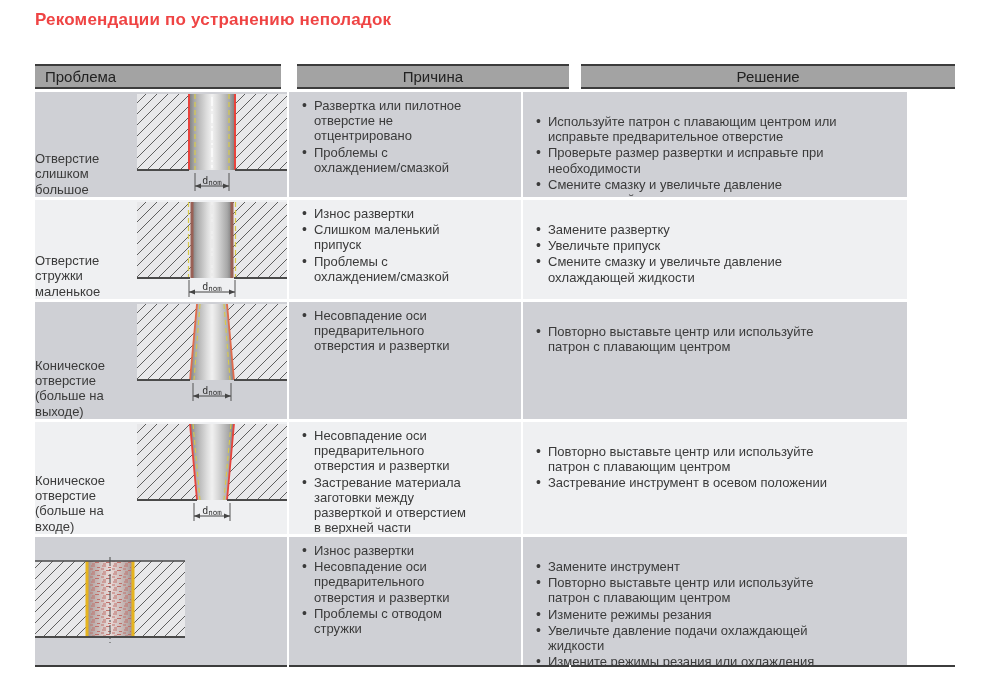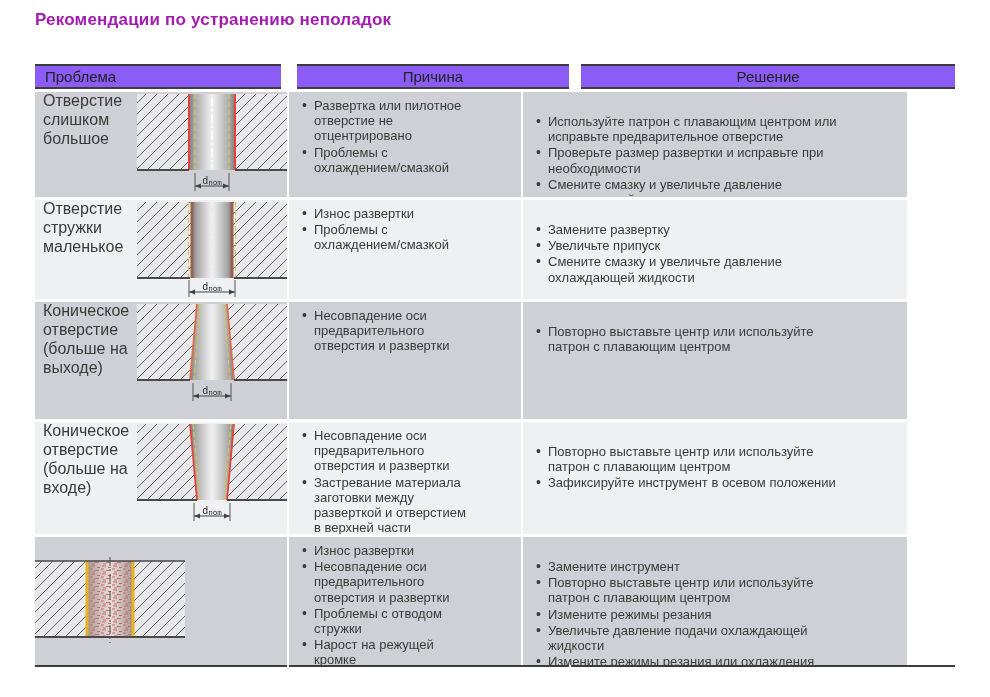--- a/index.html
+++ b/index.html
@@ -8,29 +8,29 @@
     width:990px; height:697px;
     font-family:"Liberation Sans", sans-serif;
     color:#3a3a3a;
     overflow:hidden;
     position:relative;
   }
   .page-title {
     margin:10px 0 0 35px;
     font-size:17px;
     font-weight:bold;
-    color:#a21caf;
+    color:#ef4444;
     letter-spacing:0.2px;
   }
   .ts-table { margin:34px 0 0 35px; width:920px; }
 
   
   .header-row { display:flex; }
   .hcell {
-    background:#8b5cf6;
+    background:#a3a3a3;
     border-top:2px solid #3c3c3c;
     border-bottom:2px solid #3c3c3c;
     height:25px;
     font-size:15px;
     color:#222;
     display:flex; align-items:center;
   }
   .hcell.h1 { width:252px; padding-left:10px; }
   .hcell.h2 { width:280px; margin-left:16px; justify-content:center; }
   .hcell.h3 { width:384px; margin-left:12px; justify-content:center; }
@@ -43,23 +43,23 @@
   .cell.c1 { width:252px; display:flex; }
   .cell.c2 { width:232px; margin-left:2px; padding:6px 46px 4px 12px; }
   .cell.c3 { width:384px; margin-left:2px; padding:22px 60px 4px 12px; }
   .r1 .cell { height:105px; }
   .r2 .cell { height:99px; }
   .r3 .cell { height:117px; }
   .r4 .cell { height:112px; }
   .r5 .cell { height:128px; }
 
   .problem-label {
-    flex:1; display:flex; align-items:flex-start;
-    padding-left:8px; padding-right:2px;
-    font-size:16px; line-height:1.18;
+    flex:1; display:flex; align-items:flex-end;
+    padding-left:0; padding-right:2px;
+    font-size:13px; line-height:1.18;
   }
   .diag { flex-shrink:0; align-self:flex-start; }
   .r5 .diag { align-self:center; }
 
   ul.bullets { list-style:none; font-size:13px; line-height:1.17; }
   ul.bullets li { position:relative; padding-left:13px; margin-bottom:1px; }
   ul.bullets li::before {
     content:"\2022";
     position:absolute; left:1px; top:-1px;
     font-size:14px; color:#3a3a3a;
@@ -166,20 +166,21 @@
         <line x1="98" y1="80" x2="98" y2="97" stroke="#555" stroke-width="1"></line>
         <line x1="52" y1="92" x2="98" y2="92" stroke="#444" stroke-width="1"></line>
         <polygon points="52,92 58,89.6 58,94.4" fill="#444"></polygon>
         <polygon points="98,92 92,89.6 92,94.4" fill="#444"></polygon>
         <text x="75" y="89.5" text-anchor="middle" font-size="10" fill="#333"><tspan>d</tspan><tspan font-size="7.5" dy="1.5">nom</tspan></text>
       </svg>
     </div>
     <div class="cell c2">
       <ul class="bullets">
         <li>Износ развертки</li>
+        <li>Слишком маленький припуск</li>
         <li>Проблемы с охлаждением/смазкой</li>
       </ul>
     </div>
     <div class="cell c3">
       <ul class="bullets">
         <li>Замените развертку</li>
         <li>Увеличьте припуск</li>
         <li>Смените смазку и увеличьте давление охлаждающей жидкости</li>
       </ul>
     </div>
@@ -245,21 +246,21 @@
     </div>
     <div class="cell c2">
       <ul class="bullets">
         <li>Несовпадение оси предварительного отверстия и развертки</li>
         <li>Застревание материала заготовки между разверткой и отверстием в верхней части отверстия</li>
       </ul>
     </div>
     <div class="cell c3">
       <ul class="bullets">
         <li>Повторно выставьте центр или используйте патрон с плавающим центром</li>
-        <li>Зафиксируйте инструмент в осевом положении</li>
+        <li>Застревание инструмент в осевом положении</li>
       </ul>
     </div>
   </div>
 
   <div class="row dark r5">
     <div class="cell c1">
       <svg class="diag" width="150" height="88" viewBox="0 0 150 88">
         <rect x="0" y="4" width="150" height="76" fill="url(#hatch)"></rect>
         <rect x="52" y="4" width="46" height="76" fill="url(#cyl)"></rect>
         <rect x="52" y="4" width="46" height="76" fill="#d9b0a8" opacity="0.35"></rect>
@@ -269,21 +270,20 @@
         <line x1="75" y1="0" x2="75" y2="86" stroke="#555" stroke-width="1.1" stroke-dasharray="9 3 2 3"></line>
         <line x1="0" y1="4" x2="150" y2="4" stroke="#4a4a4a" stroke-width="1.5"></line>
         <line x1="0" y1="80" x2="150" y2="80" stroke="#4a4a4a" stroke-width="2"></line>
       </svg>
     </div>
     <div class="cell c2">
       <ul class="bullets">
         <li>Износ развертки</li>
         <li>Несовпадение оси предварительного отверстия и развертки</li>
         <li>Проблемы с отводом стружки</li>
-        <li>Нарост на режущей кромке</li>
       </ul>
     </div>
     <div class="cell c3">
       <ul class="bullets">
         <li>Замените инструмент</li>
         <li>Повторно выставьте центр или используйте патрон с плавающим центром</li>
         <li>Измените режимы резания</li>
         <li>Увеличьте давление подачи охлаждающей жидкости</li>
         <li>Измените режимы резания или охлаждения</li>
       </ul>

